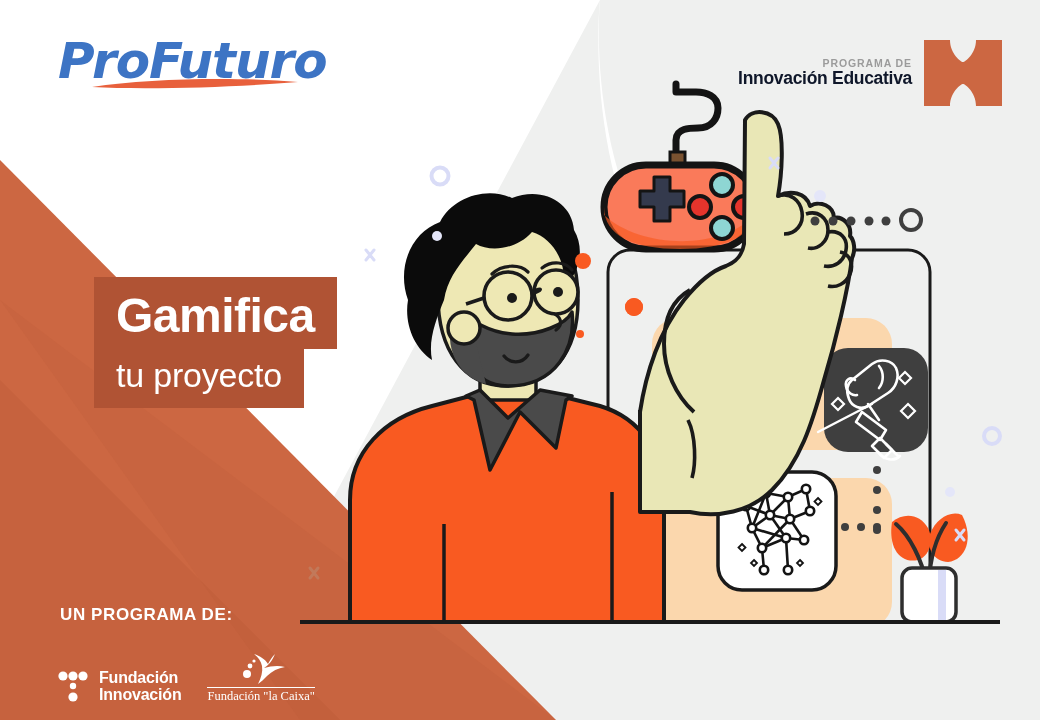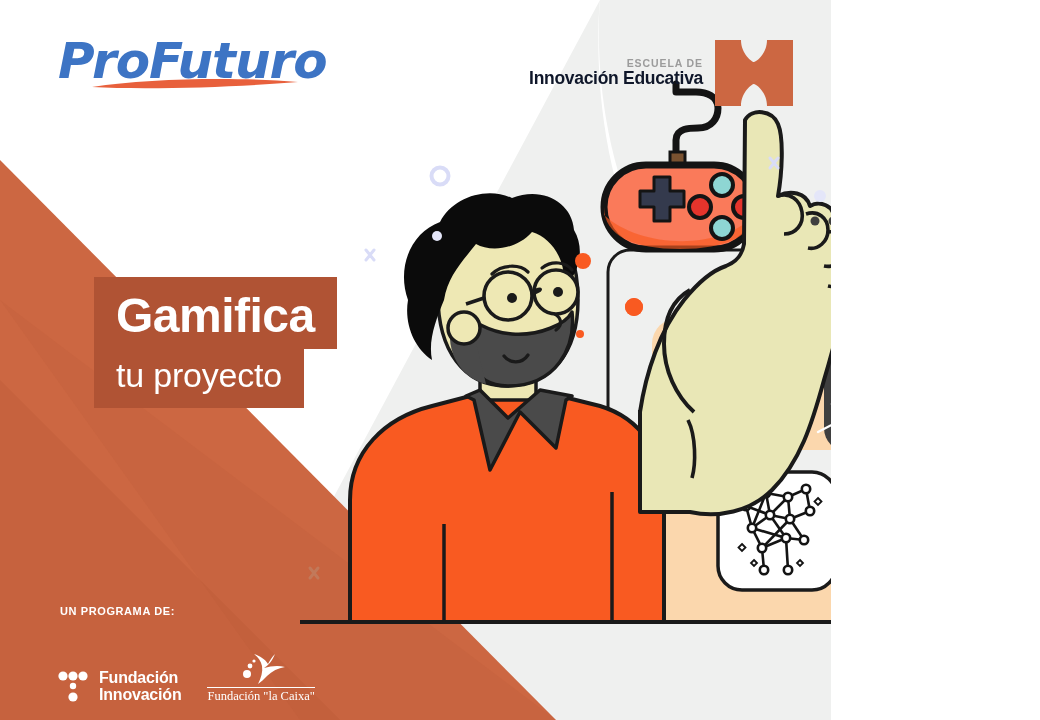--- a/index.html
+++ b/index.html
@@ -1,17 +1,17 @@
 <!DOCTYPE html>
 <html><head>
 <meta charset="utf-8">
 <style>
   html,body{margin:0;padding:0;background:#fff;}
   #stage{
-    position:relative;width:831px;height:720px;overflow:hidden;
+    position:relative;width:1040px;height:720px;overflow:hidden;
     background:#ffffff;
     font-family:"Liberation Sans", sans-serif;
     -webkit-font-smoothing:antialiased;
   }
   #stage svg.layer{position:absolute;left:0;top:0;width:1040px;height:720px;}
 
   
   .title-wrap{position:absolute;left:60px;top:277px;}
   .title-line{
     color:#ffffff;display:block;width:max-content;
@@ -22,21 +22,21 @@
     font-size:48px;font-weight:bold;line-height:1;
     padding:15px 22px 9px 22px;letter-spacing:-0.5px;
   }
   .title-2{
     font-size:34px;font-weight:normal;line-height:1;
     padding:10px 22px 16px 22px;letter-spacing:-0.2px;margin-top:-1px;
   }
 
   .program-label{
     position:absolute;left:60px;top:605px;
-    color:#ffffff;font-size:11px;font-weight:bold;letter-spacing:.6px;
+    color:#ffffff;font-size:17px;font-weight:bold;letter-spacing:.6px;
   }
   .sponsors{position:absolute;left:58px;top:628px;display:flex;align-items:flex-end;gap:26px;}
   .sp-tf{display:flex;align-items:center;gap:9px;margin-top:42px;}
   .sp-tf-txt{color:#fff;font-size:16px;font-weight:bold;line-height:1.06;letter-spacing:-0.2px;}
   .sp-caixa{display:flex;flex-direction:column;align-items:center;}
   .sp-caixa-txt{
     color:#fff;font-size:12.5px;font-family:"Liberation Serif", serif;
     border-top:1.2px solid #ffffff;padding-top:1px;margin-top:1px;white-space:nowrap;
   }
 
@@ -323,21 +323,21 @@
 
   <div class="pf-logo">
     <div class="pf-word">ProFuturo</div>
     <svg width="212" height="16" viewBox="0 0 212 16" style="display:block;margin-top:-10px;margin-left:32px;">
       <path d="M2 11 C 60 2, 150 1, 208 6 C 150 11, 58 14, 2 11 Z" fill="#e8603c"></path>
     </svg>
   </div>
 
   <div class="brand-right">
     <div class="brand-txt">
-      <div class="brand-escuela">ESCUELA DE</div>
+      <div class="brand-escuela">PROGRAMA DE</div>
       <div class="brand-inn">Innovación Educativa</div>
     </div>
     <svg width="78" height="66" viewBox="0 0 78 66">
       <path d="M0 0 H26 C26 14 37 22 39 22 C41 22 52 14 52 0 H78
                V66 H52 C52 52 41 44 39 44 C37 44 26 52 26 66 H0 Z" fill="#cc6742"></path>
     </svg>
   </div>
 
   <div class="title-wrap">
     <span class="title-line title-1">Gamifica</span>

